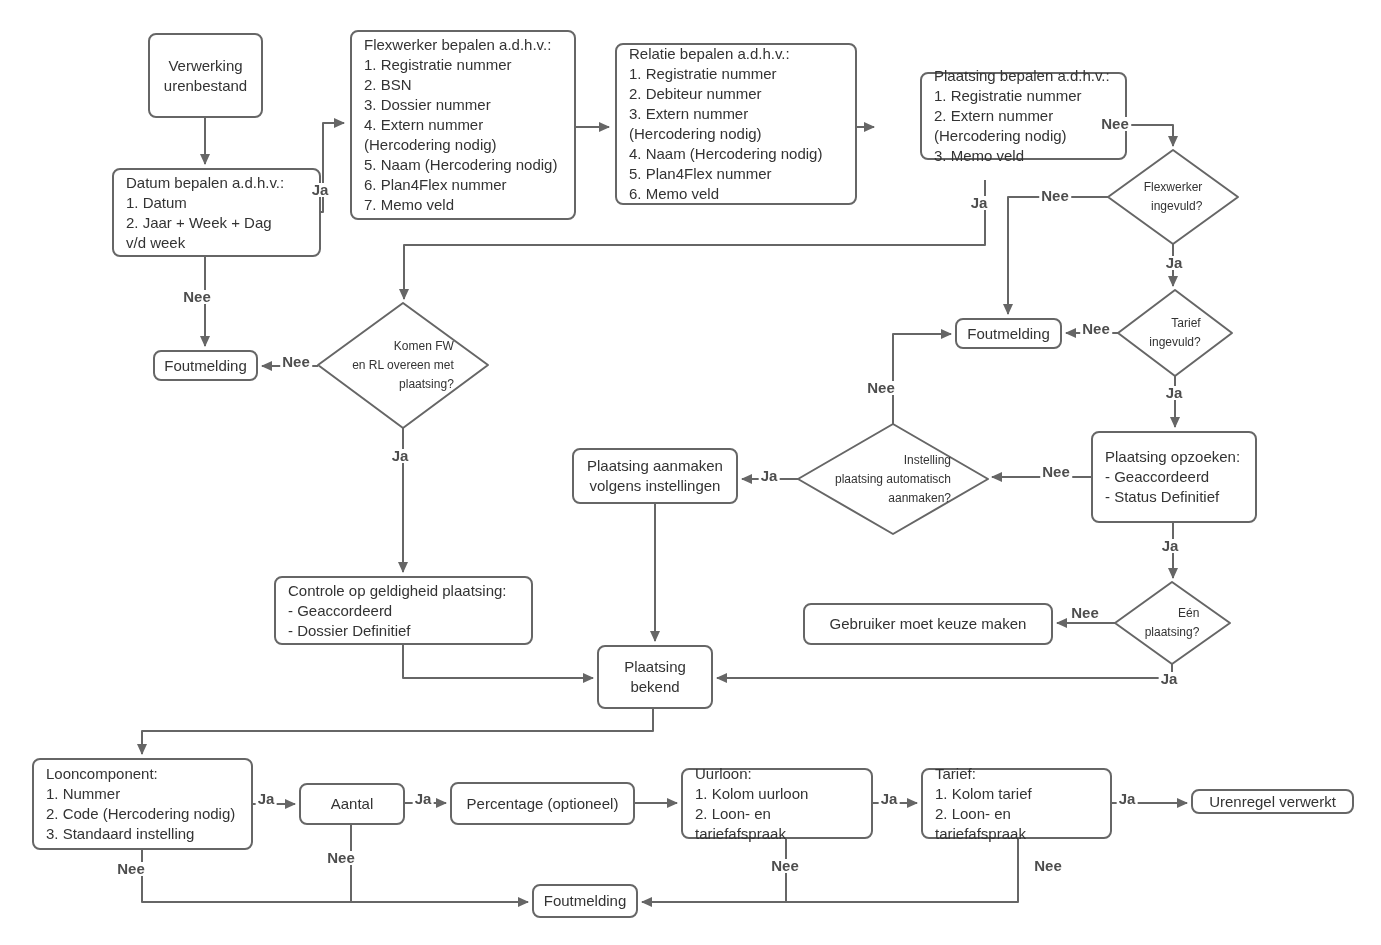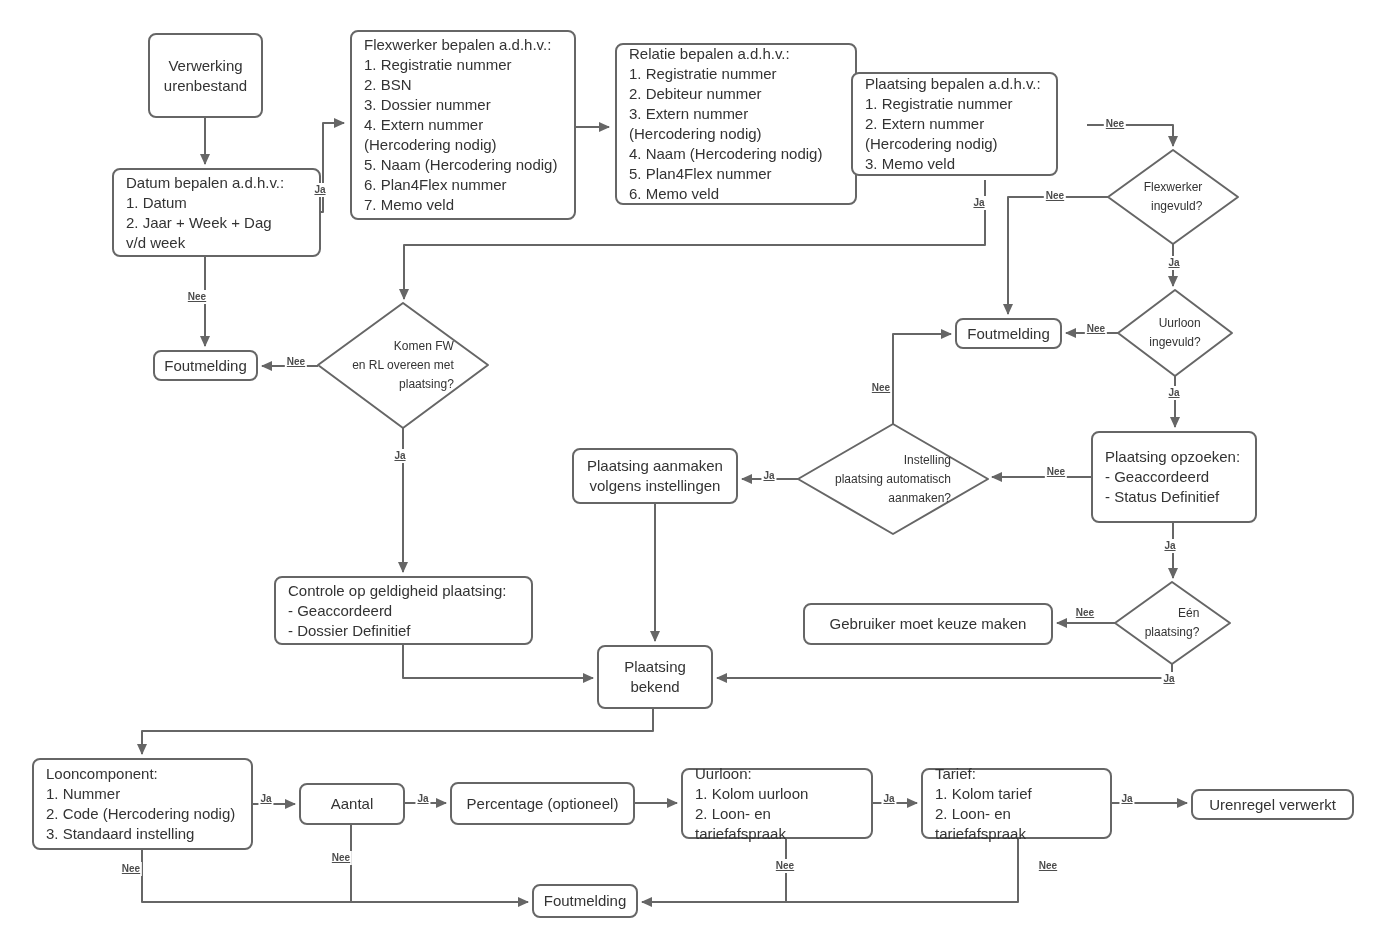--- a/index.html
+++ b/index.html
@@ -32,25 +32,24 @@
     text-align:right;
     font-size:12px;
     line-height:19px;
     white-space:pre-line;
   }
   .elabel{
     position:absolute;
     transform:translate(-50%,-50%);
     background:#ffffff;
     padding:0 2px;
-    font-size:10px;
+    font-size:15px;
     font-weight:bold;
     color:#4d4d4d;
     line-height:14px;
-    text-decoration:underline;
   }
   svg .edge{stroke:#666666;stroke-width:2;fill:none;stroke-linejoin:round;}
   svg .diamond{stroke:#666666;stroke-width:2;fill:#ffffff;stroke-linejoin:round;}
 </style>
 </head>
 <body>
 
 <div id="canvas">
 
   <svg id="edges" viewBox="0 0 1381 945">
@@ -127,21 +126,21 @@
     <span>Relatie bepalen a.d.h.v.:
 1. Registratie nummer
 2. Debiteur nummer
 3. Extern nummer
 (Hercodering nodig)
 4. Naam (Hercodering nodig)
 5. Plan4Flex nummer
 6. Memo veld</span>
   </div>
 
-  <div class="node left" style="left:851px;top:72px;width:207px;height:104px">
+  <div class="node left" style="left:920px;top:72px;width:207px;height:88px">
     <span>Plaatsing bepalen a.d.h.v.:
 1. Registratie nummer
 2. Extern nummer
 (Hercodering nodig)
 3. Memo veld</span>
   </div>
 
   <div class="node center" style="left:955px;top:318px;width:107px;height:31px">
     <span>Foutmelding</span>
   </div>
@@ -196,31 +195,31 @@
 1. Kolom uurloon
 2. Loon- en tariefafspraak</span>
   </div>
 
   <div class="node left" style="left:921px;top:768px;width:191px;height:71px">
     <span>Tarief:
 1. Kolom tarief
 2. Loon- en tariefafspraak</span>
   </div>
 
-  <div class="node center" style="left:1191px;top:789px;width:163px;height:31px">
+  <div class="node center" style="left:1191px;top:789px;width:163px;height:25px">
     <span>Urenregel verwerkt</span>
   </div>
 
   <div class="node center" style="left:532px;top:884px;width:106px;height:34px">
     <span>Foutmelding</span>
   </div>
 
   <div class="dtext" style="left:1173px;top:197px">Flexwerker
 ingevuld?</div>
-  <div class="dtext" style="left:1175px;top:333px">Uurloon
+  <div class="dtext" style="left:1175px;top:333px">Tarief
 ingevuld?</div>
   <div class="dtext" style="left:403px;top:365px">Komen FW
 en RL overeen met
 plaatsing?</div>
   <div class="dtext" style="left:893px;top:479px">Instelling
 plaatsing automatisch
 aanmaken?</div>
   <div class="dtext" style="left:1172px;top:623px">Eén
 plaatsing?</div>
 

